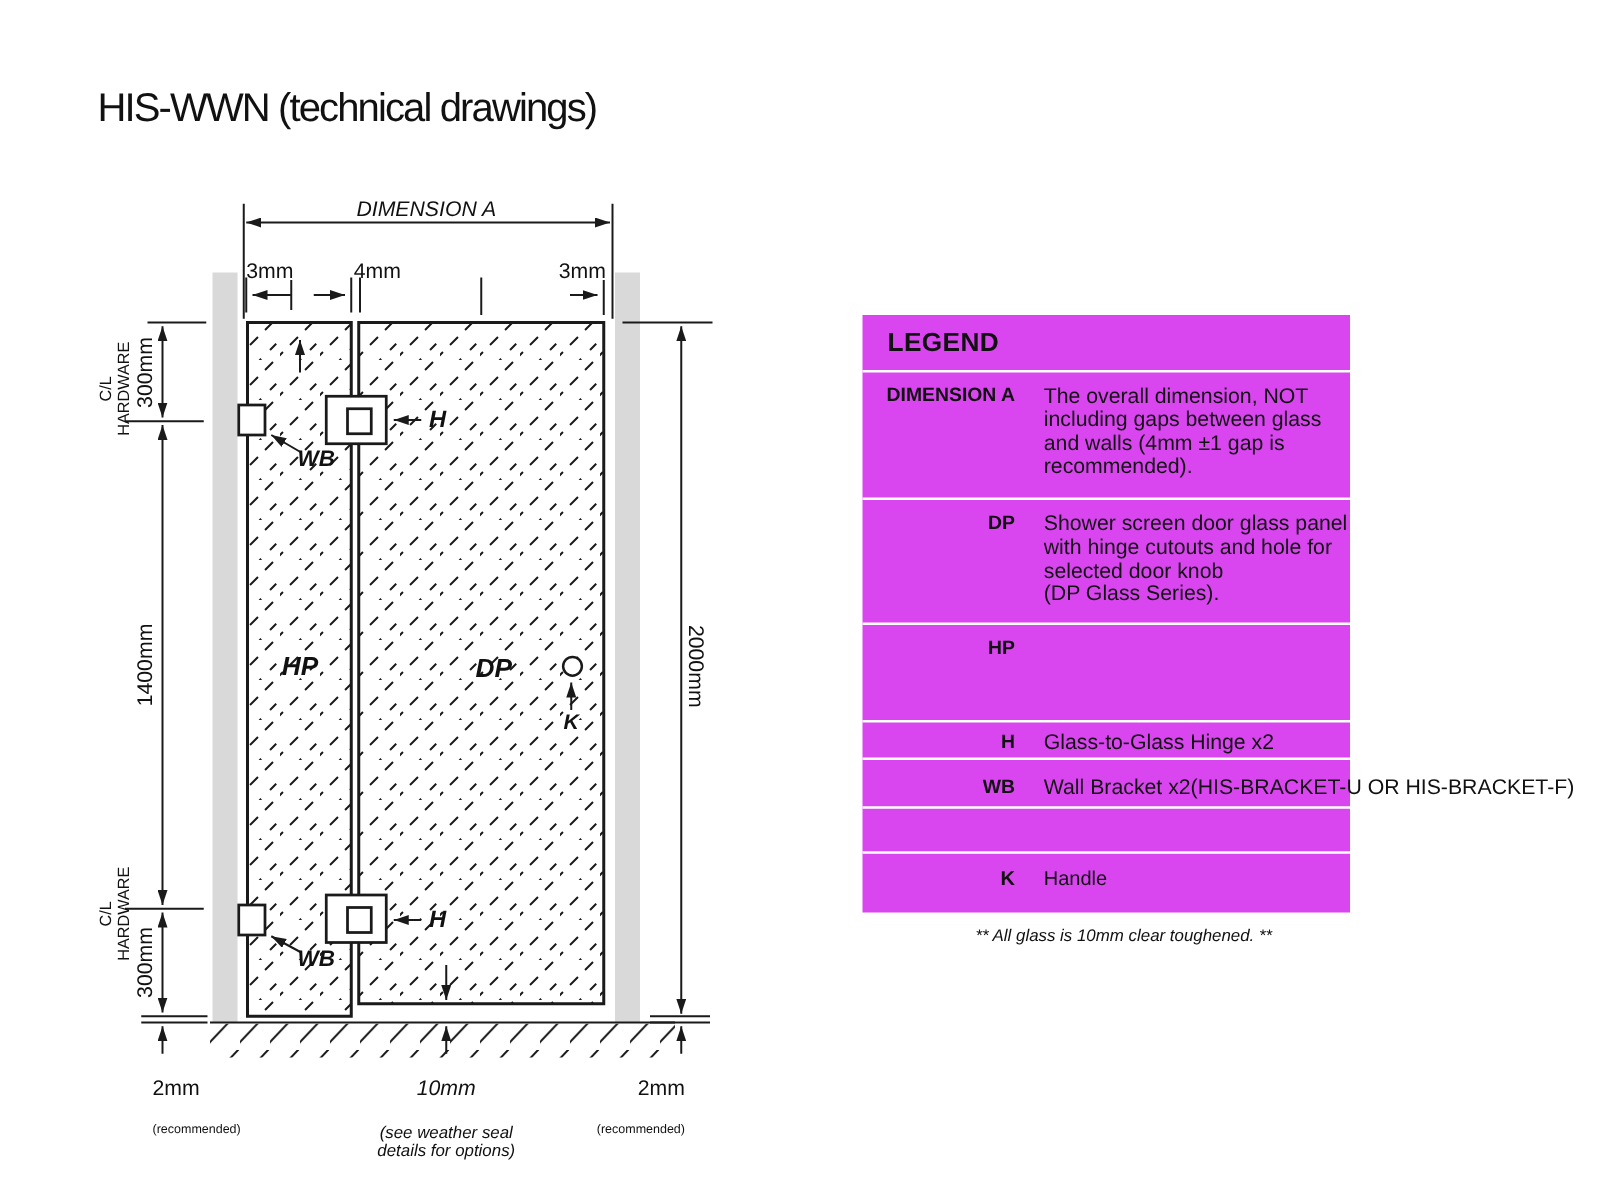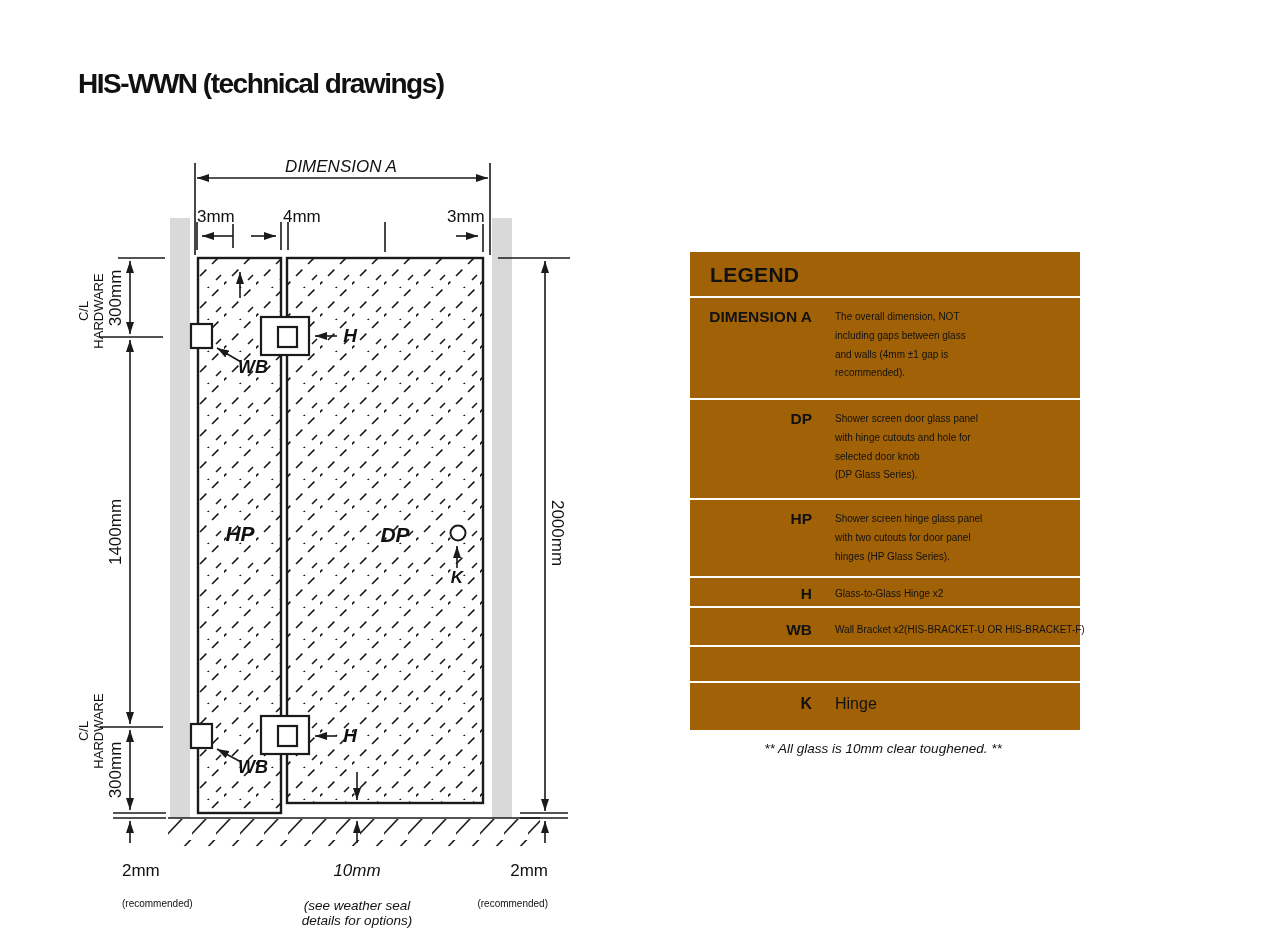--- a/index.html
+++ b/index.html
@@ -5,46 +5,46 @@
   * { box-sizing: border-box; }
   body { margin: 0; background: #fff; font-family: "Liberation Sans", sans-serif; color: #111; }
   .page { position: relative; width: 1285px; height: 944px; background: #fff; overflow: hidden; }
   .lbl { position: absolute; white-space: pre-line; line-height: 1.12; }
   .center { transform: translate(-50%, -50%); }
   .rot-ccw { transform: translate(-50%, -50%) rotate(-90deg); text-align: center; }
   .rot-cw  { transform: translate(-50%, -50%) rotate(90deg); text-align: center; }
   .it { font-style: italic; }
   .bi { font-style: italic; font-weight: bold; }
 
-  .page-title { position: absolute; left: 78px; top: 68px; font-size: 28px; font-weight: 700; letter-spacing: -1.5px; }
+  .page-title { position: absolute; left: 78px; top: 68px; font-size: 32px; font-weight: 400; letter-spacing: -1.5px; }
 
   svg.drawing { position: absolute; left: 0; top: 0; }
   svg.drawing line, svg.drawing path.dim { stroke: #1a1a1a; stroke-width: 1.6; }
   svg.drawing .panel { fill: url(#gh); stroke: #1a1a1a; stroke-width: 2.4; }
   svg.drawing .hw { fill: #fff; stroke: #1a1a1a; stroke-width: 2.2; }
 
   .f17 { font-size: 17px; }
   .f13 { font-size: 10px; }
 
   
-  .legend { position: absolute; left: 690px; top: 252px; width: 390px; height: 478px; background: #a16207; }
+  .legend { position: absolute; left: 690px; top: 252px; width: 390px; height: 478px; background: #d946ef; }
   .legend-header { height: 46px; border-bottom: 2px solid #fff; padding: 11px 0 0 20px; font-size: 21px; font-weight: 700; letter-spacing: .3px; }
   .lrow { display: flex; border-bottom: 2px solid #fff; overflow: visible; }
   .lrow:last-child { border-bottom: none; }
   .lrow .lab { flex: none; width: 122px; text-align: right; font-weight: 700; font-size: 15.5px; }
-  .lrow .desc { margin-left: 23px; font-size: 10px; line-height: 18.8px; white-space: pre-line; }
+  .lrow .desc { margin-left: 23px; font-size: 17px; line-height: 18.8px; white-space: pre-line; }
   .r1 { height: 102px; } .r1 .lab, .r1 .desc { padding-top: 10px; }
   .r2 { height: 100px; } .r2 .lab, .r2 .desc { padding-top: 10px; }
   .r3 { height: 78px; }  .r3 .lab, .r3 .desc { padding-top: 10px; }
   .r4 { height: 30px; }  .r4 .lab, .r4 .desc { padding-top: 7px; }
   .r5 { height: 39px; }  .r5 .lab, .r5 .desc { padding-top: 13px; }
   .r6 { height: 36px; }
   .r7 { height: 47px; }  .r7 .lab, .r7 .desc { padding-top: 12px; font-size: 16px; }
   .nowrap { white-space: nowrap !important; }
-  .legend-footnote { position: absolute; left: 688px; top: 741px; width: 390px; text-align: center; font-style: italic; font-size: 13.5px; }
+  .legend-footnote { position: absolute; left: 704px; top: 741px; width: 390px; text-align: center; font-style: italic; font-size: 13.5px; }
 </style>
 </head>
 <body>
 
 <div class="page">
 
   <div class="page-title">HIS-WWN (technical drawings)</div>
 
   <svg class="drawing" width="1285" height="944" viewBox="0 0 1285 944">
     <defs>
@@ -187,36 +187,33 @@
     </div>
     <div class="lrow r2">
       <div class="lab">DP</div>
       <div class="desc">Shower screen door glass panel
 with hinge cutouts and hole for
 selected door knob
 (DP Glass Series).</div>
     </div>
     <div class="lrow r3">
       <div class="lab">HP</div>
-      <div class="desc">Shower screen hinge glass panel
-with two cutouts for door panel
-hinges (HP Glass Series).</div>
     </div>
     <div class="lrow r4">
       <div class="lab">H</div>
       <div class="desc">Glass-to-Glass Hinge x2</div>
     </div>
     <div class="lrow r5">
       <div class="lab">WB</div>
       <div class="desc nowrap">Wall Bracket x2(HIS-BRACKET-U OR HIS-BRACKET-F)</div>
     </div>
     <div class="lrow r6">
       <div class="lab"></div>
       <div class="desc"></div>
     </div>
     <div class="lrow r7">
       <div class="lab">K</div>
-      <div class="desc">Hinge</div>
+      <div class="desc">Handle</div>
     </div>
   </div>
   <div class="legend-footnote">** All glass is 10mm clear toughened. **</div>
 
 </div>
 
 </body></html>

